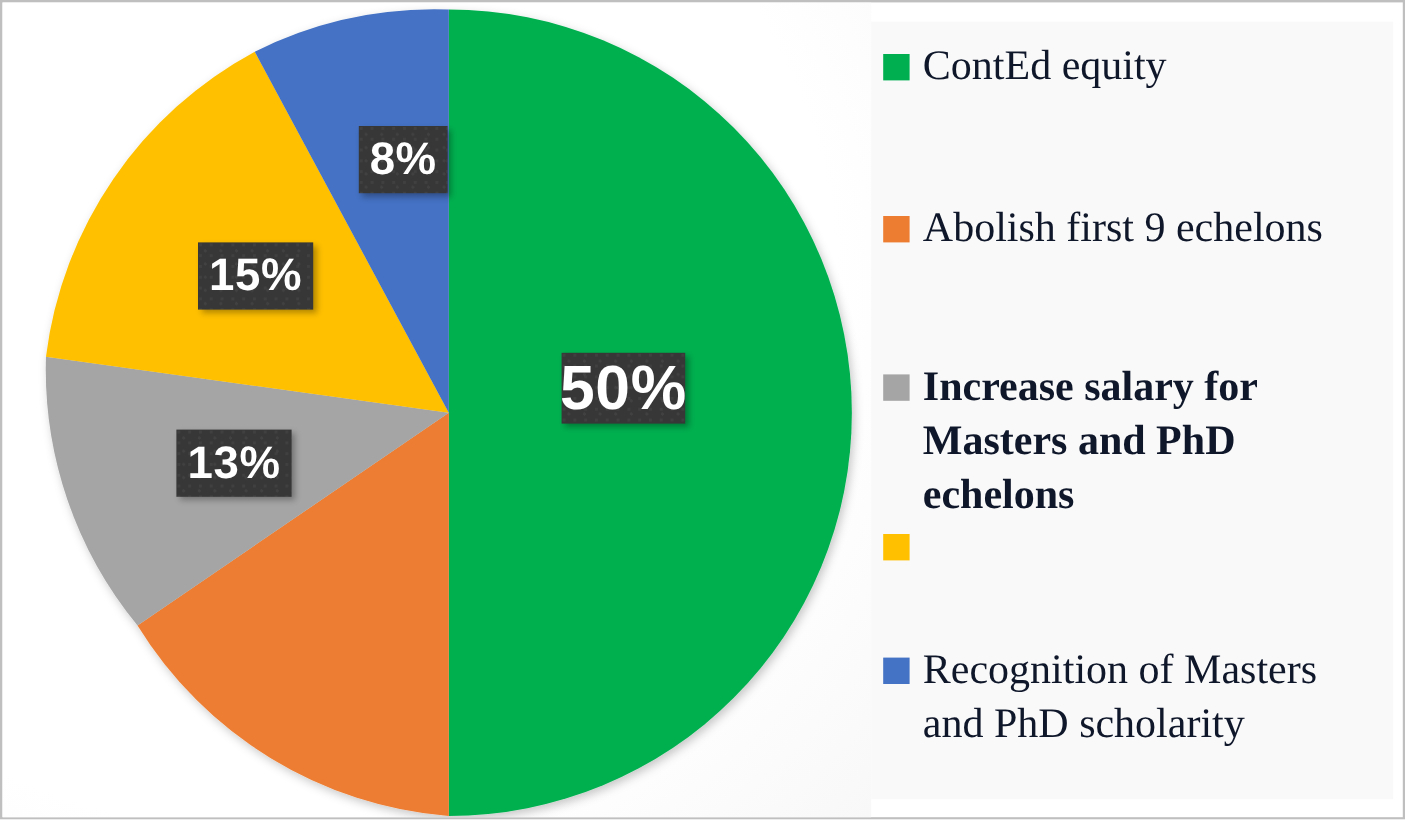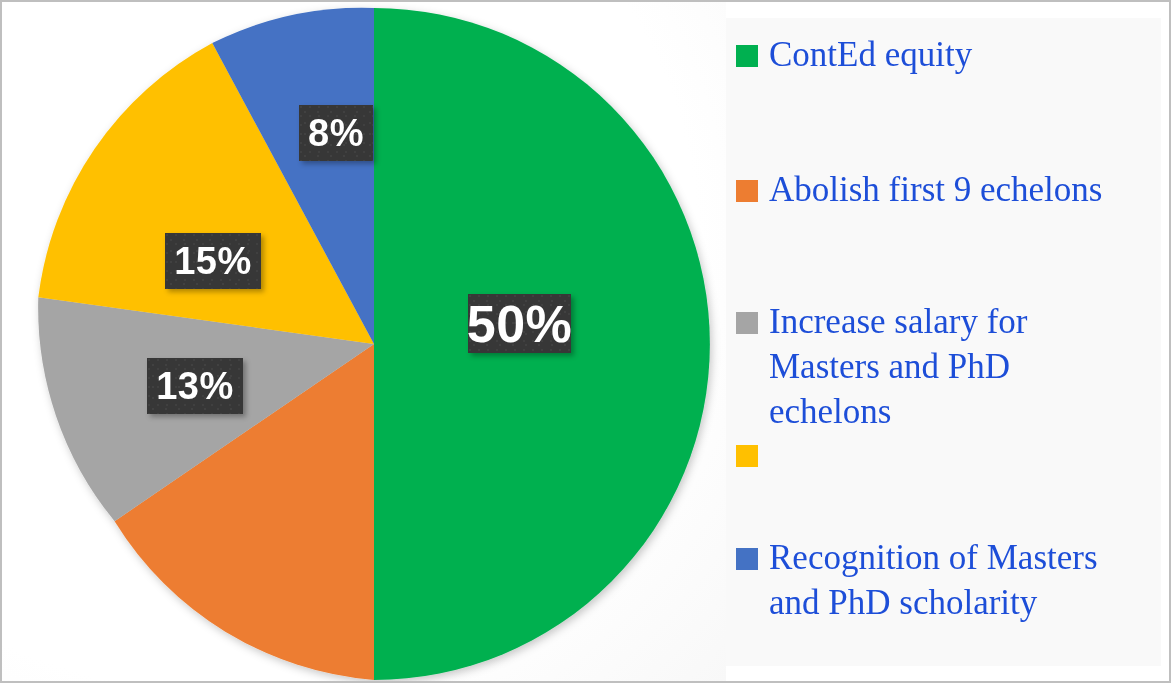--- a/index.html
+++ b/index.html
@@ -76,21 +76,21 @@
     flex: 0 0 auto;
     width: 22px;
     height: 22px;
     margin-top: 13px;
     margin-right: 11px;
   }
   .legend-text {
     font-family: "Liberation Serif", serif;
     font-size: 35px;
     line-height: 45px;
-    color: #1d4ed8;
+    color: #0f172a;
   }
 </style>
 </head>
 <body>
 
 <div id="chart-frame">
 
   <div id="plot-area">
 
     <svg id="pie-svg" width="724" height="683" viewBox="0 0 724 683">
@@ -115,21 +115,21 @@
 
     <div class="data-label" style="left:466px; top:292px; width:103px; height:59px; font-size:52px;">
       <span>50%</span>
     </div>
 
 
     <div class="data-label" style="left:145px; top:356px; width:96px; height:56px; font-size:38px;">
       <span>13%</span>
     </div>
 
-    <div class="data-label" style="left:163px; top:200px; width:96px; height:56px; font-size:38px;margin-top:31px;">
+    <div class="data-label" style="left:163px; top:200px; width:96px; height:56px; font-size:38px;">
       <span>15%</span>
     </div>
 
     <div class="data-label" style="left:297px; top:103px; width:74px; height:56px; font-size:38px;">
       <span>8%</span>
     </div>
 
   </div>
 
   <div id="legend">
@@ -137,21 +137,21 @@
     <div class="legend-item" style="height:133px;">
       <span class="legend-swatch" style="background:#00b050;"></span>
       <span class="legend-text">ContEd equity</span>
     </div>
 
     <div class="legend-item" style="height:130px;">
       <span class="legend-swatch" style="background:#ed7d31;"></span>
       <span class="legend-text">Abolish first 9 echelons</span>
     </div>
 
-    <div class="legend-item" style="height:131px; width:340px;">
+    <div class="legend-item" style="height:131px; width:340px;font-weight:bold;">
       <span class="legend-swatch" style="background:#a5a5a5;"></span>
       <span class="legend-text">Increase salary for Masters and PhD echelons</span>
     </div>
 
     <div class="legend-item" style="height:101px; width:420px;">
       <span class="legend-swatch" style="background:#ffc000;"></span>
     </div>
 
     <div class="legend-item" style="height:110px; width:420px;">
       <span class="legend-swatch" style="background:#4472c4;"></span>

